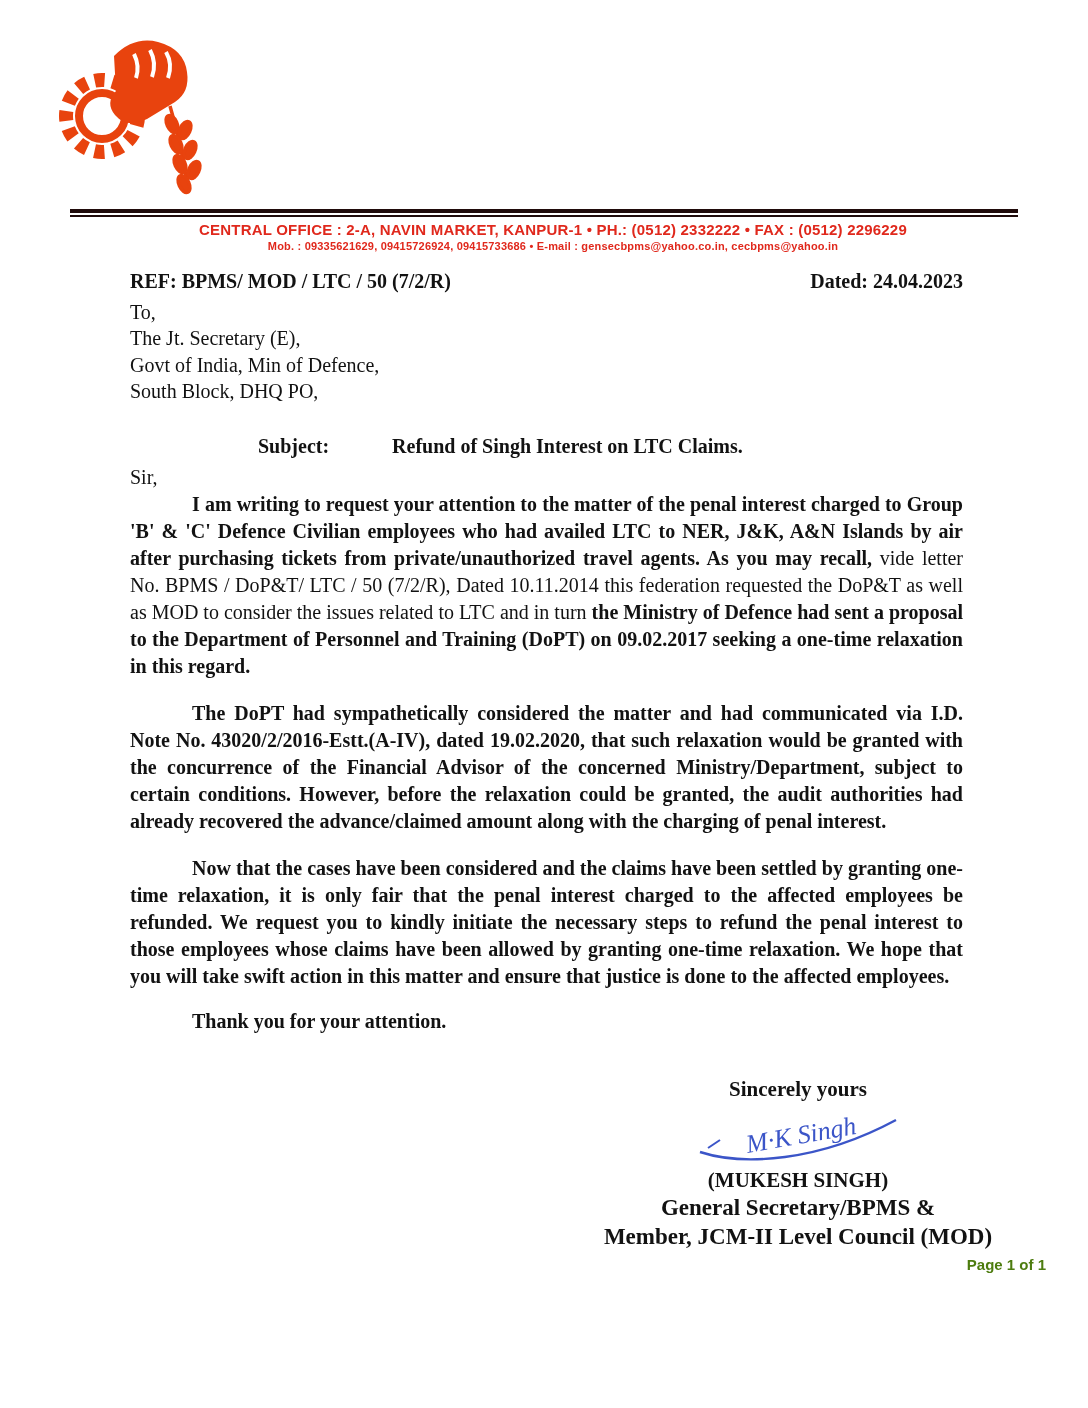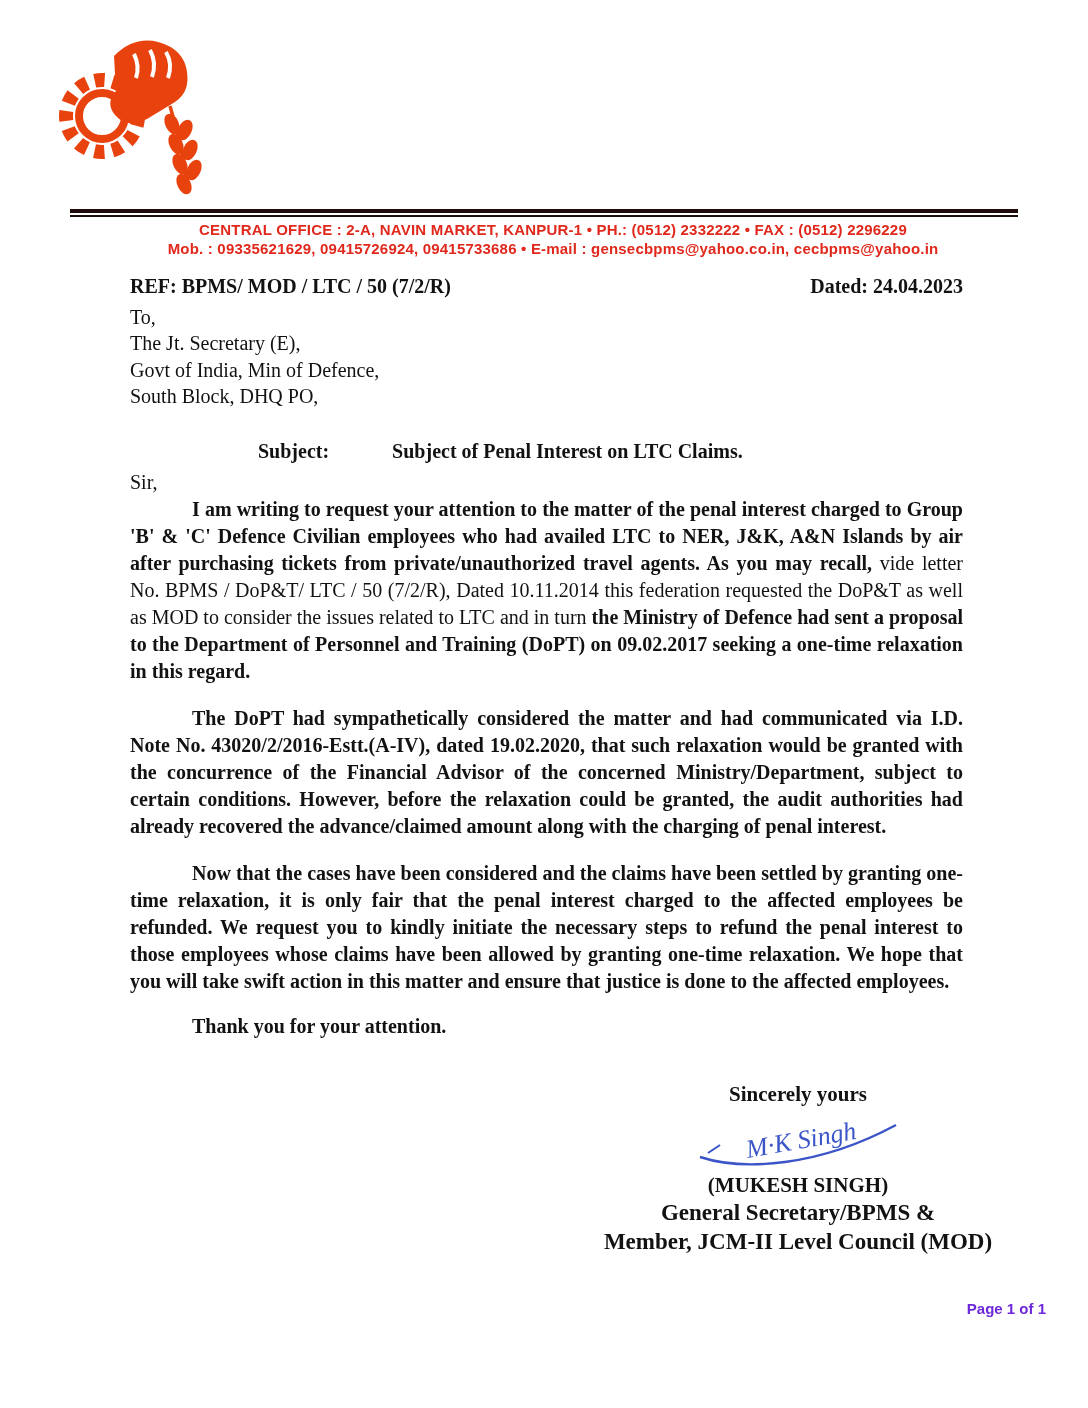--- a/index.html
+++ b/index.html
@@ -29,21 +29,21 @@
   .sub1 { font-size:20px; color:#d4281e; margin-top:3px; letter-spacing:0.5px; }
   .sub2 { font-family:"Liberation Sans", sans-serif; font-size:13px; font-weight:700; color:#e02a1a; margin-top:3px; letter-spacing:1px; }
   .sub3 { font-family:"Liberation Sans", sans-serif; font-size:16px; font-weight:700; color:#1b1b96; margin-top:4px; letter-spacing:1px; }
   .double-rule {
     margin:4px 70px 0 70px; height:8px;
     border-top:4px solid #200b0b;
     border-bottom:2px solid #200b0b;
   }
   .contact { text-align:center; font-family:"Liberation Sans", sans-serif; font-weight:700; margin-top:4px;padding-left:18px; }
   .contact .c1 { font-size:15px; color:#e0281c; letter-spacing:0.2px; }
-  .contact .c2 { font-size:15px; color:#e0281c; margin-top:2px; letter-spacing:0.2px; }
+  .contact .c2 { font-size:11px; color:#e0281c; margin-top:2px; letter-spacing:0.2px; }
   
   .letter { margin:18px 125px 0 130px; font-size:20px; }
   .ref-row { display:flex; justify-content:space-between; font-weight:700; }
   .to-block { margin-top:6px; line-height:1.32; }
   .subject-row { margin-top:30px; margin-left:128px; font-weight:700; }
   .subject-row .subj-label { margin-right:58px; }
   .salutation { margin-top:8px; }
   .paras { margin-top:2px; }
   .para {
     text-align:justify; text-indent:62px;
@@ -55,23 +55,23 @@
   
   .closing-block {
     width:420px; margin:44px -45px 0 auto;
     text-align:center;
   }
   .sincerely { font-weight:700; font-size:21px; }
   .signature { margin-top:4px; height:62px; }
   .sig-name { font-weight:700; font-size:21px; margin-top:0; }
   .sig-title { font-weight:700; font-size:23px; line-height:1.3; }
   .page-num {
-    position:absolute; right:42px; top:1300px;
+    position:absolute; right:42px; top:1256px;
     font-family:"Liberation Sans", sans-serif;
-    font-weight:700; font-size:15px; color:#6d28d9;
+    font-weight:700; font-size:15px; color:#4d7c0f;
   }
 </style>
 </head>
 <body>
 
 <div class="page">
 
   <div class="letterhead">
 
     <div class="logo-wrap">
@@ -123,21 +123,21 @@
 
     <div class="to-block">
       <div>To,</div>
       <div>The Jt. Secretary (E),</div>
       <div>Govt of India, Min of Defence,</div>
       <div>South Block, DHQ PO,</div>
     </div>
 
     <div class="subject-row">
       <span class="subj-label">Subject:</span>
-      <span>Subject of Penal Interest on LTC Claims.</span>
+      <span>Refund of Singh Interest on LTC Claims.</span>
     </div>
 
     <div class="salutation">Sir,</div>
 
     <div class="paras">
         <p class="para"><span class="b">I am writing to request your attention to the matter of the penal interest charged to Group 'B' &amp; 'C' Defence Civilian employees who had availed LTC to NER, J&amp;K, A&amp;N Islands by air after purchasing tickets from private/unauthorized travel agents. As you may recall, </span><span>vide letter No. BPMS / DoP&amp;T/ LTC / 50 (7/2/R), Dated 10.11.2014 this federation requested the DoP&amp;T as well as MOD to consider the issues related to LTC  and in turn </span><span class="b">the Ministry of Defence had sent a proposal to the Department of Personnel and Training (DoPT) on 09.02.2017 seeking a one-time relaxation in this regard.</span></p>
         <p class="para"><span class="b">The DoPT had sympathetically considered the matter and had communicated via I.D. Note No. 43020/2/2016-Estt.(A-IV), dated 19.02.2020, that such relaxation would be granted with the concurrence of the Financial Advisor of the concerned Ministry/Department, subject to certain conditions. However, before the relaxation could be granted, the audit authorities had already recovered the advance/claimed amount along with the charging of penal interest.</span></p>
         <p class="para"><span class="b">Now that the cases have been considered and the claims have been settled by granting one-time relaxation, it is only fair that the penal interest charged to the affected employees be refunded. We request you to kindly initiate the necessary steps to refund the penal interest to those employees whose claims have been allowed by granting one-time relaxation. We hope that you will take swift action in this matter and ensure that justice is done to the affected employees.</span></p>
       </div>
 

